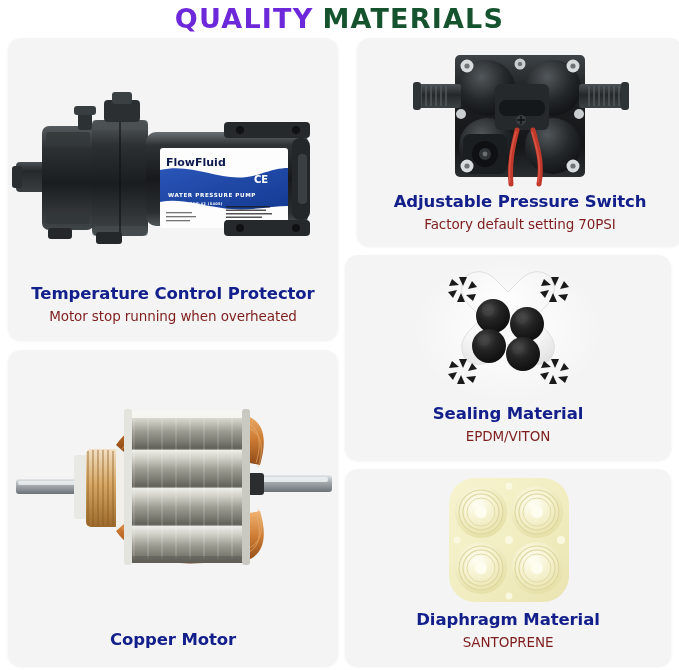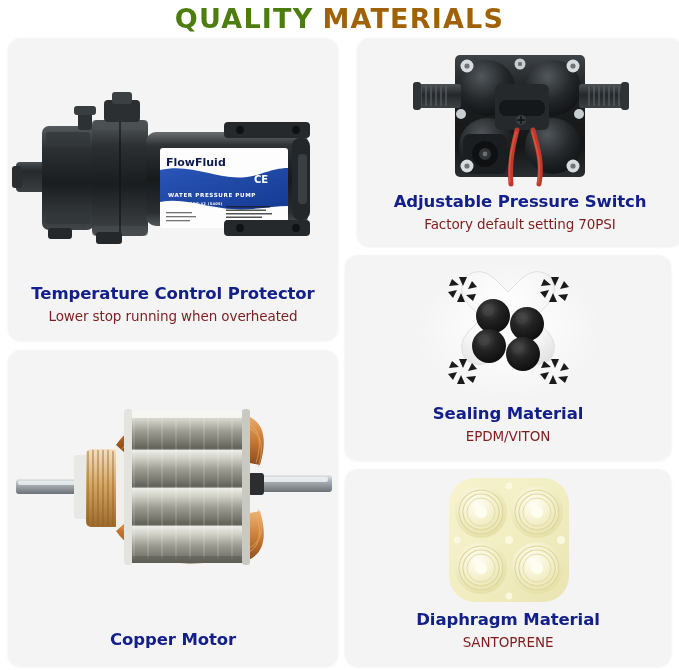--- a/index.html
+++ b/index.html
@@ -29,22 +29,22 @@
     align-items: center;
     justify-content: center;
     letter-spacing: 0.5px;
   }
   .title-text {
     font-size: 27px;
     font-weight: 800;
     letter-spacing: 1.2px;
     white-space: nowrap;
   }
-  .title-word-1 { color: #4d7c0f; }
-  .title-word-2 { color: #a16207; }
+  .title-word-1 { color: #6d28d9; }
+  .title-word-2 { color: #14532d; }
   .title-gap { display: inline-block; width: 9px; }
 
   
   .grid {
     position: absolute;
     left: 0;
     top: 36px;
     width: 679px;
     height: 634px;
   }
@@ -220,21 +220,21 @@
 
             <rect x="96" y="46" width="36" height="22" rx="4" fill="#2b2f32"></rect>
             <rect x="104" y="38" width="20" height="12" rx="3" fill="#3b4043"></rect>
 
             <rect x="88" y="178" width="26" height="12" rx="3" fill="#24282b"></rect>
             <rect x="40" y="174" width="24" height="11" rx="3" fill="#24282b"></rect>
           </svg>
         </div>
         <div class="card-caption">
           <div class="card-heading">Temperature Control Protector</div>
-          <div class="card-sub">Lower stop running when overheated</div>
+          <div class="card-sub">Motor stop running when overheated</div>
         </div>
       </div>
 
       <div class="card" id="card-copper">
         <div class="card-media">
           <svg class="art" width="330" height="230" viewBox="0 0 330 230">
             <defs>
               <linearGradient id="shaftL" x1="0" y1="0" x2="0" y2="1">
                 <stop offset="0%" stop-color="#e3e7ea"></stop>
                 <stop offset="40%" stop-color="#a7adb2"></stop>

